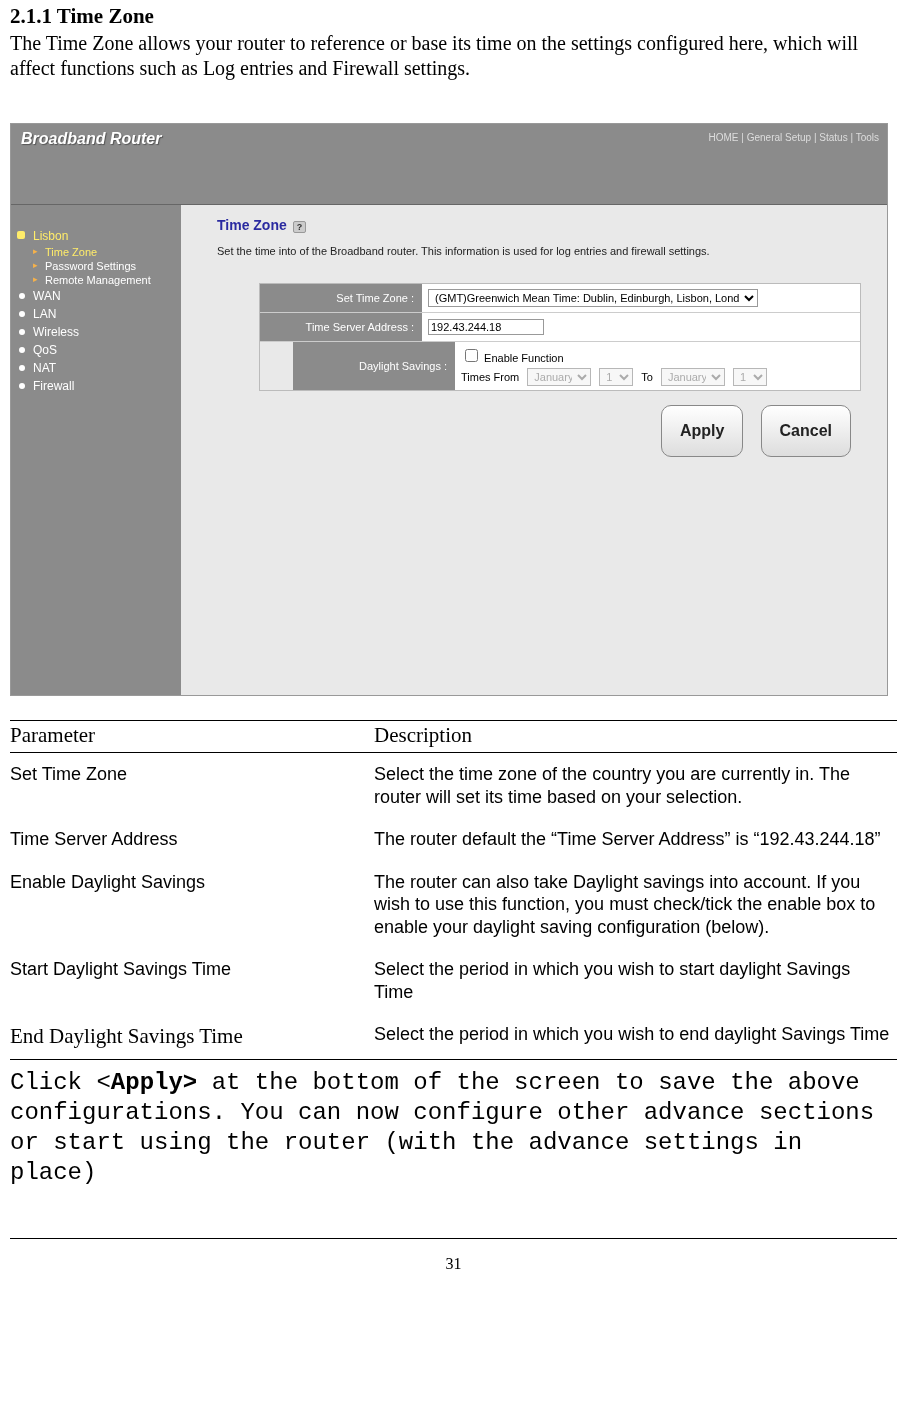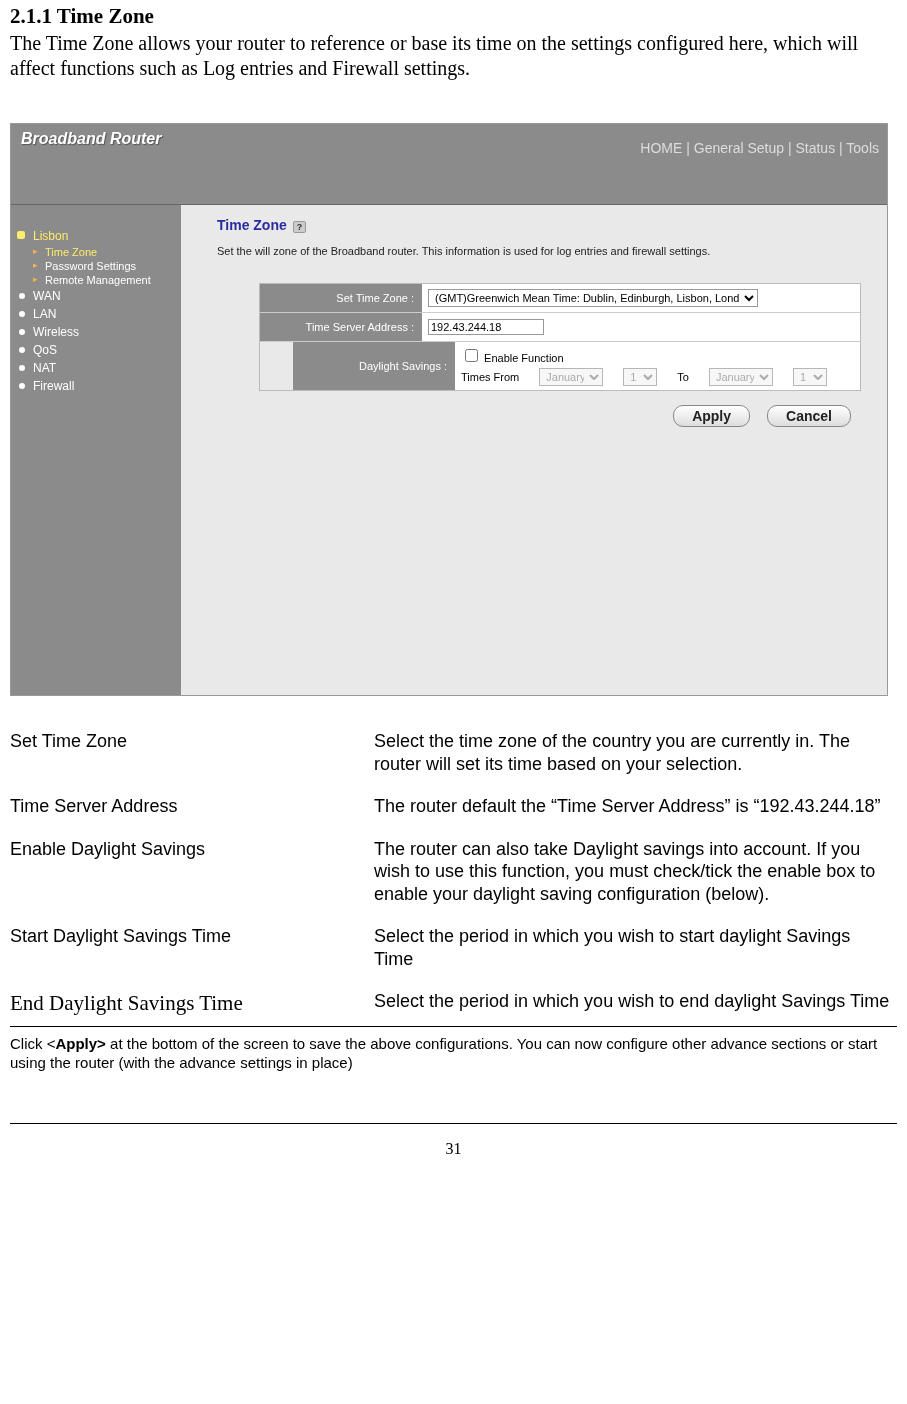--- a/index.html
+++ b/index.html
@@ -41,23 +41,23 @@
     top: 6px;
     color: #fff;
     font-weight: bold;
     font-style: italic;
     font-size: 16px;
     text-shadow: 1px 1px 1px #555;
   }
   .router-topnav {
     position: absolute;
     right: 8px;
-    top: 16px;
+    top: 8px;
     color: #ddd;
-    font-size: 14px;
+    font-size: 10px;
   }
   .router-body {
     display: flex;
     min-height: 490px;
   }
   .router-sidebar {
     width: 170px;
     background: #8b8b8b;
     color: #fff;
     font-size: 12px;
@@ -179,22 +179,22 @@
   .day-select { width: 34px; }
   .buttons {
     text-align: right;
     margin: 14px 18px 0 0;
   }
   .btn {
     display: inline-block;
     background: linear-gradient(#fff,#ddd);
     border: 1px solid #888;
     border-radius: 10px;
-    padding: 2px 18px;
-    font-size: 14px;
+    padding: 16px 18px;
+    font-size: 16px;
     font-weight: bold;
     margin-left: 14px;
     color: #222;
   }
 
   
   .param-table {
     width: 100%;
     border-collapse: collapse;
     margin-top: 24px;
@@ -213,22 +213,22 @@
   .param-table td {
     vertical-align: top;
     padding: 10px 4px 10px 0;
     line-height: 1.25;
   }
   .param-table td.pcol { width: 360px; }
   .param-table tr.times td { font-family: "Times New Roman", serif; font-size: 21px; }
   .after-table {
     border-top: 1px solid #000;
     padding-top: 8px;
-    font-family: Liberation Sans, sans-serif;
-    font-size: 15px;
+    font-family: Liberation Mono, monospace;
+    font-size: 24px;
     line-height: 1.25;
   }
   hr.footer-rule {
     margin-top: 50px;
     border: none;
     border-top: 1px solid #000;
   }
   .page-num {
     text-align: center;
     font-family: "Times New Roman", serif;
@@ -258,21 +258,21 @@
       <div class="sb-item sb-bullet">Wireless</div>
       <div class="sb-item sb-bullet">QoS</div>
       <div class="sb-item sb-bullet">NAT</div>
       <div class="sb-item sb-bullet">Firewall</div>
     </div>
     <div class="router-main">
       <div class="rm-title">
         <span>Time Zone</span>
         <span class="rm-help">?</span>
       </div>
-      <div class="rm-desc">Set the will zone of the Broadband router. This information is used for log entries and firewall settings.</div>
+      <div class="rm-desc">Set the time into of the Broadband router. This information is used for log entries and firewall settings.</div>
 
       <div class="form-block">
         <div class="form-row">
           <div class="form-label">Set Time Zone :</div>
           <div class="form-control">
             <select class="tz-select">
               <option>(GMT)Greenwich Mean Time: Dublin, Edinburgh, Lisbon, London</option>
             </select>
           </div>
         </div>
@@ -282,21 +282,21 @@
             <input type="text" class="ts-input" value="192.43.244.18" style="">
           </div>
         </div>
         <div class="form-row">
           <div class="form-label">Daylight Savings :</div>
           <div class="form-control" style="flex-direction:row;align-items:flex-start;gap:3px;">
             <div>
               <input type="checkbox" style="">
               <span>Enable Function</span>
             </div>
-            <div style="display:flex;align-items:center;gap:20px;">
+            <div style="display:flex;align-items:center;gap:8px;">
               <span>Times From</span>
               <select class="month-select" disabled=""><option>January</option></select>
               <select class="day-select" disabled=""><option>1</option></select>
               <span>To</span>
               <select class="month-select" disabled=""><option>January</option></select>
               <select class="day-select" disabled=""><option>1</option></select>
             </div>
           </div>
         </div>
       </div>
@@ -304,20 +304,24 @@
       <div class="buttons">
         <span class="btn">Apply</span>
         <span class="btn">Cancel</span>
       </div>
     </div>
   </div>
 </div>
 
 <table class="param-table">
   <tbody>
+      <tr>
+    <th class="pcol">Parameter</th>
+    <th>Description</th>
+  </tr>
   <tr>
     <td class="pcol">Set Time Zone</td>
     <td>Select the time zone of the country you are currently in. The router will set its time based on your selection.</td>
   </tr>
   <tr>
     <td class="pcol">Time Server Address</td>
     <td>The router default the “Time Server Address” is “192.43.244.18”</td>
   </tr>
   <tr>
     <td class="pcol">Enable Daylight Savings</td>

